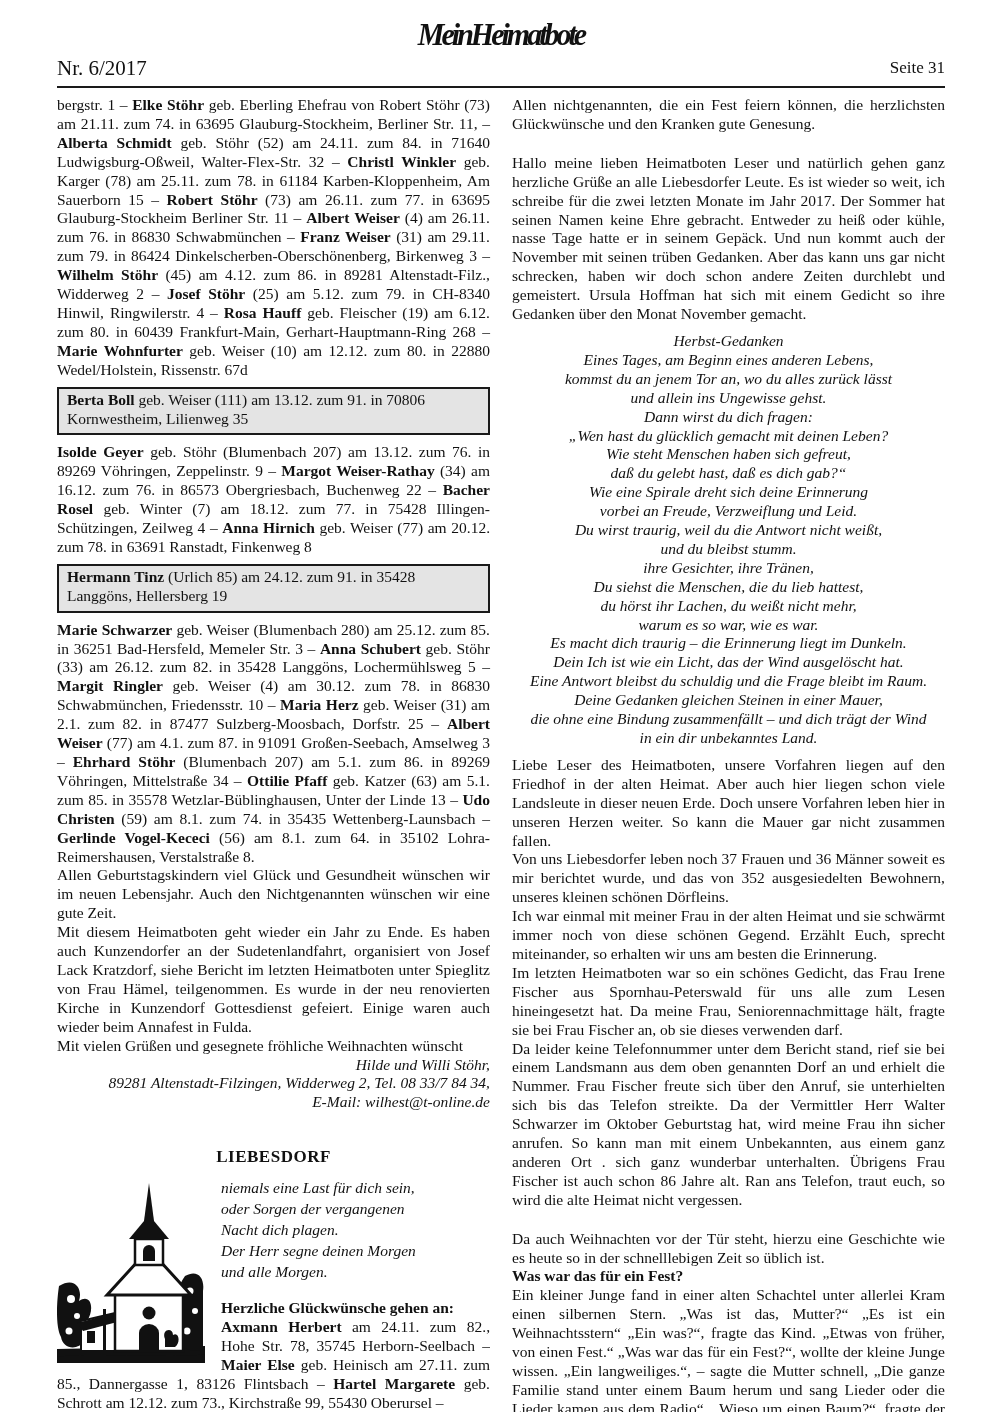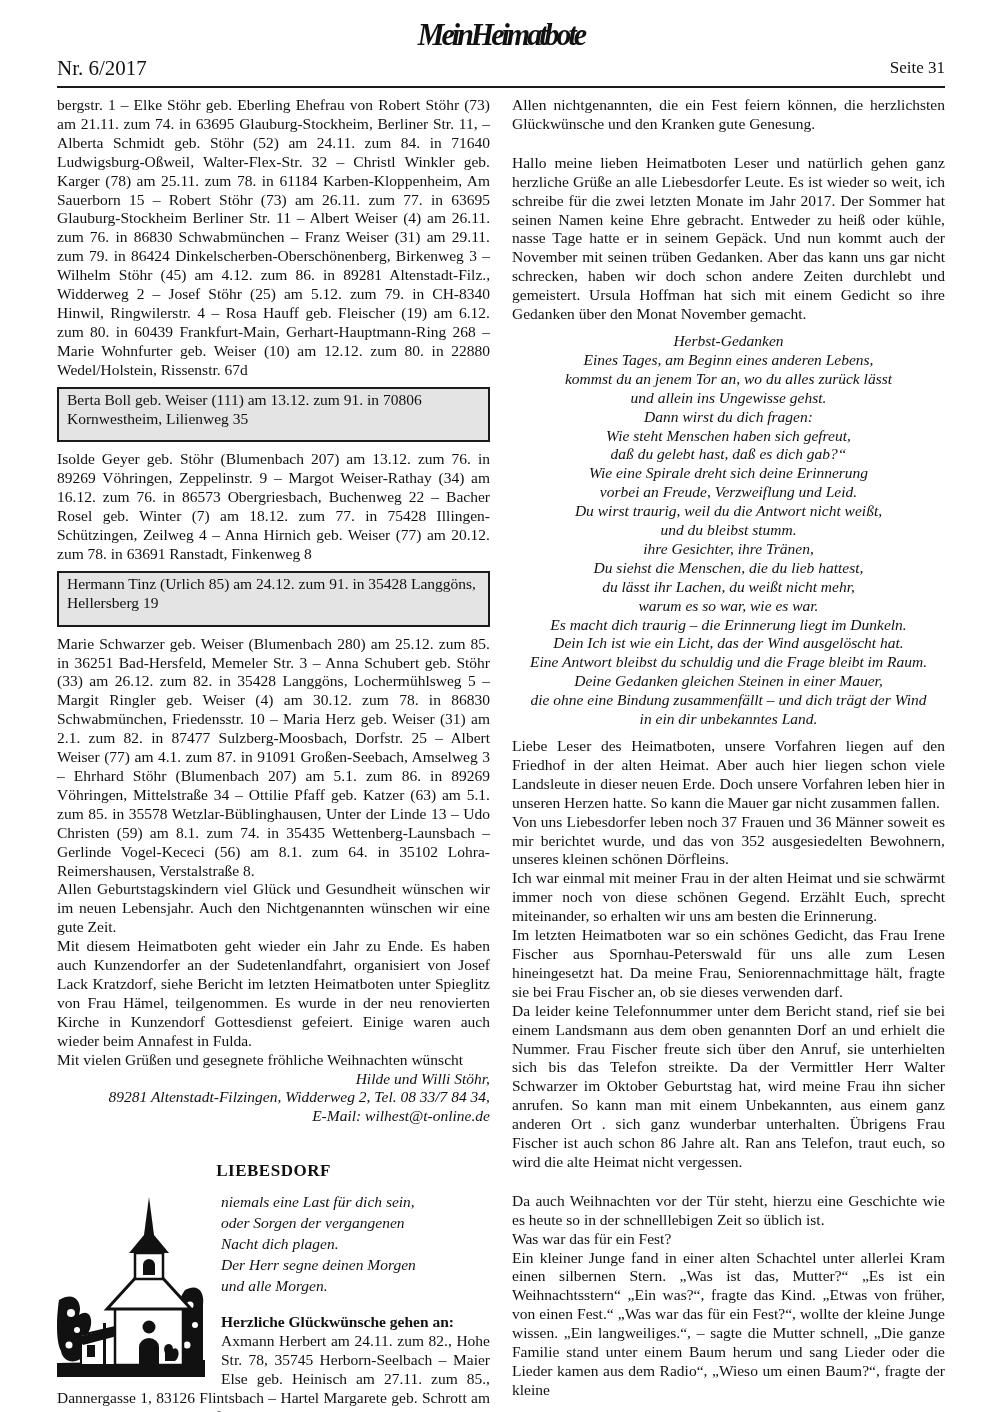--- a/index.html
+++ b/index.html
@@ -25,27 +25,27 @@
     font-size:30px;font-weight:bold;font-style:italic;
     letter-spacing:-3px;
     transform:scaleY(1.05);
     font-family:"Liberation Serif",serif;
   }
   .rule{border:none;border-top:2.5px solid #1a1a1a;margin:2px 0 8px 0;}
   
   .columns{display:flex;gap:22px;}
   .col{width:433px;}
   .para{margin:0;text-align:justify;}
-  .b{font-weight:normal;}
+  .b{font-weight:bold;}
   .i{font-style:italic;}
   .bi{font-weight:normal;font-style:italic;margin-top:8px;}
   .box{
     border:2px solid #1a1a1a;
     background:#e4e4e4;
-    padding:2px 8px 12px 8px;
+    padding:2px 8px 5px 8px;
     margin:7px 0 8px 0;
     text-align:left;
   }
   .lines div{min-height:18.9px;}
   .center{text-align:center;}
   .right{text-align:right;}
   .gap{margin-top:20px;}
   .gap-sm{margin-top:8px;}
   
   .section-title{
@@ -151,38 +151,39 @@
           <p class="para"><span>Allen nichtgenannten, die ein Fest feiern können, die herzlichsten Glückwünsche und den Kranken gute Genesung.</span></p>
           <p class="para gap"><span>Hallo meine lieben Heimatboten Leser und natürlich gehen ganz herzliche Grüße an alle Liebesdorfer Leute. Es ist wieder so weit, ich schreibe für die zwei letzten Monate im Jahr 2017. Der Sommer hat seinen Namen keine Ehre gebracht. Entweder zu heiß oder kühle, nasse Tage hatte er in seinem Gepäck. Und nun kommt auch der November mit seinen trüben Gedanken. Aber das kann uns gar nicht schrecken, haben wir doch schon andere Zeiten durchlebt und gemeistert. Ursula Hoffman hat sich mit einem Gedicht so ihre Gedanken über den Monat November gemacht.</span></p>
           <div class="lines center bi">
             <div>Herbst-Gedanken</div>
           </div>
           <div class="lines center i">
             <div>Eines Tages, am Beginn eines anderen Lebens,</div>
             <div>kommst du an jenem Tor an, wo du alles zurück lässt</div>
             <div>und allein ins Ungewisse gehst.</div>
             <div>Dann wirst du dich fragen:</div>
+            <div>„Wen hast du glücklich gemacht mit deinen Leben?</div>
             <div>Wie steht Menschen haben sich gefreut,</div>
             <div>daß du gelebt hast, daß es dich gab?“</div>
             <div>Wie eine Spirale dreht sich deine Erinnerung</div>
             <div>vorbei an Freude, Verzweiflung und Leid.</div>
             <div>Du wirst traurig, weil du die Antwort nicht weißt,</div>
             <div>und du bleibst stumm.</div>
             <div>ihre Gesichter, ihre Tränen,</div>
             <div>Du siehst die Menschen, die du lieb hattest,</div>
-            <div>du lässt ihr Lachen, du weißt nicht mehr,</div>
+            <div>du hörst ihr Lachen, du weißt nicht mehr,</div>
             <div>warum es so war, wie es war.</div>
             <div>Es macht dich traurig – die Erinnerung liegt im Dunkeln.</div>
             <div>Dein Ich ist wie ein Licht, das der Wind ausgelöscht hat.</div>
             <div>Eine Antwort bleibst du schuldig und die Frage bleibt im Raum.</div>
             <div>Deine Gedanken gleichen Steinen in einer Mauer,</div>
             <div>die ohne eine Bindung zusammenfällt – und dich trägt der Wind</div>
             <div>in ein dir unbekanntes Land.</div>
           </div>
-          <p class="para gap-sm"><span>Liebe Leser des Heimatboten, unsere Vorfahren liegen auf den Friedhof in der alten Heimat. Aber auch hier liegen schon viele Landsleute in dieser neuen Erde. Doch unsere Vorfahren leben hier in unseren Herzen hatte. So kann die Mauer gar nicht zusammen fallen.</span></p>
+          <p class="para gap-sm"><span>Liebe Leser des Heimatboten, unsere Vorfahren liegen auf den Friedhof in der alten Heimat. Aber auch hier liegen schon viele Landsleute in dieser neuen Erde. Doch unsere Vorfahren leben hier in unseren Herzen weiter. So kann die Mauer gar nicht zusammen fallen.</span></p>
           <p class="para"><span>Von uns Liebesdorfer leben noch 37 Frauen und 36 Männer soweit es mir berichtet wurde, und das von 352 ausgesiedelten Bewohnern, unseres kleinen schönen Dörfleins.</span></p>
           <p class="para"><span>Ich war einmal mit meiner Frau in der alten Heimat und sie schwärmt immer noch von diese schönen Gegend. Erzählt Euch, sprecht miteinander, so erhalten wir uns am besten die Erinnerung.</span></p>
           <p class="para"><span>Im letzten Heimatboten war so ein schönes Gedicht, das Frau Irene Fischer aus Spornhau-Peterswald für uns alle zum Lesen hineingesetzt hat. Da meine Frau, Seniorennachmittage hält, fragte sie bei Frau Fischer an, ob sie dieses verwenden darf.</span></p>
           <p class="para"><span>Da leider keine Telefonnummer unter dem Bericht stand, rief sie bei einem Landsmann aus dem oben genannten Dorf an und erhielt die Nummer. Frau Fischer freute sich über den Anruf, sie unterhielten sich bis das Telefon streikte. Da der Vermittler Herr Walter Schwarzer im Oktober Geburtstag hat, wird meine Frau ihn sicher anrufen. So kann man mit einem Unbekannten, aus einem ganz anderen Ort . sich ganz wunderbar unterhalten. Übrigens Frau Fischer ist auch schon 86 Jahre alt. Ran ans Telefon, traut euch, so wird die alte Heimat nicht vergessen.</span></p>
           <p class="para gap"><span>Da auch Weihnachten vor der Tür steht, hierzu eine Geschichte wie es heute so in der schnelllebigen Zeit so üblich ist.</span></p>
           <p class="para"><span class="b">Was war das für ein Fest?</span></p>
           <p class="para"><span>Ein kleiner Junge fand in einer alten Schachtel unter allerlei Kram einen silbernen Stern. „Was ist das, Mutter?“ „Es ist ein Weihnachtsstern“ „Ein was?“, fragte das Kind. „Etwas von früher, von einen Fest.“ „Was war das für ein Fest?“, wollte der kleine Junge wissen. „Ein langweiliges.“, – sagte die Mutter schnell, „Die ganze Familie stand unter einem Baum herum und sang Lieder oder die Lieder kamen aus dem Radio“, „Wieso um einen Baum?“, fragte der kleine</span></p>
         </div>
     </div>
 

